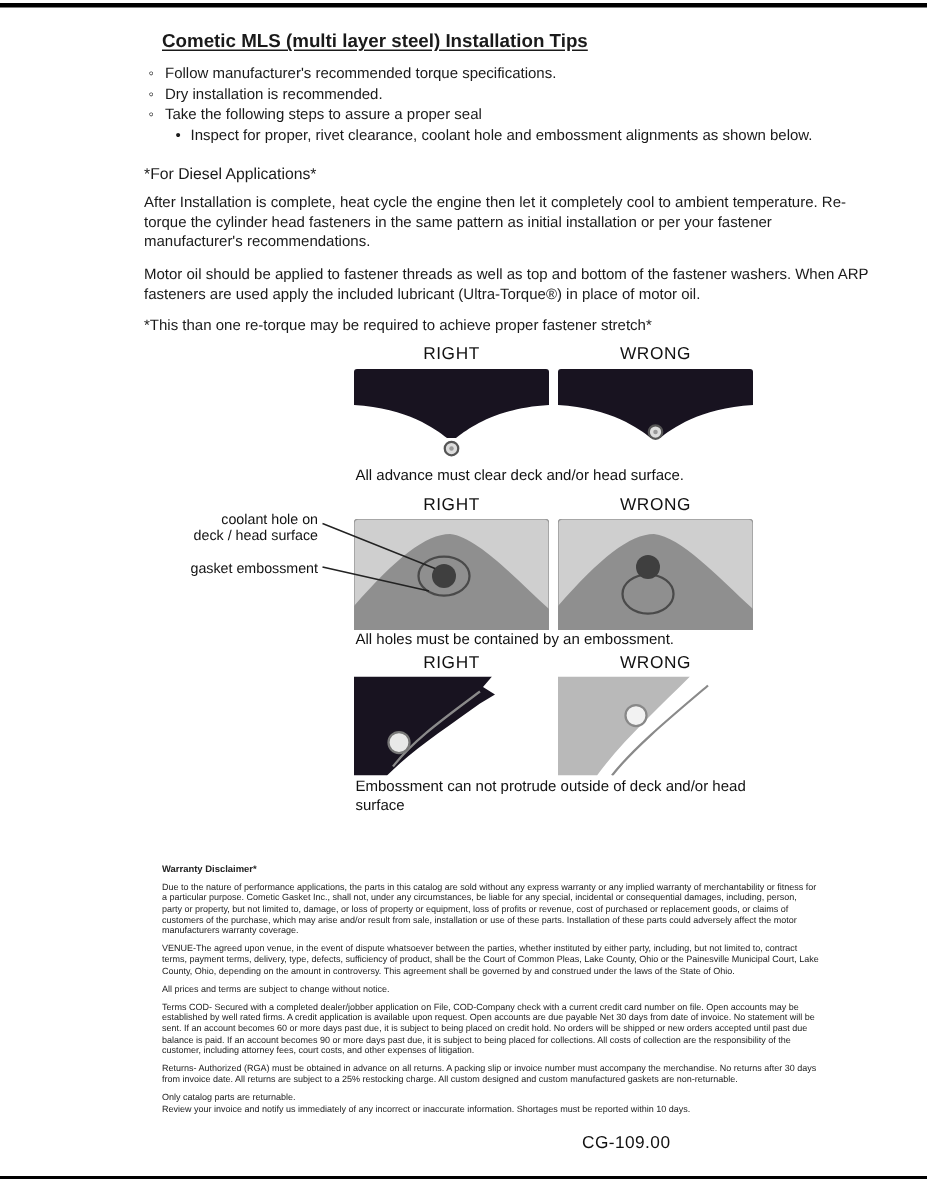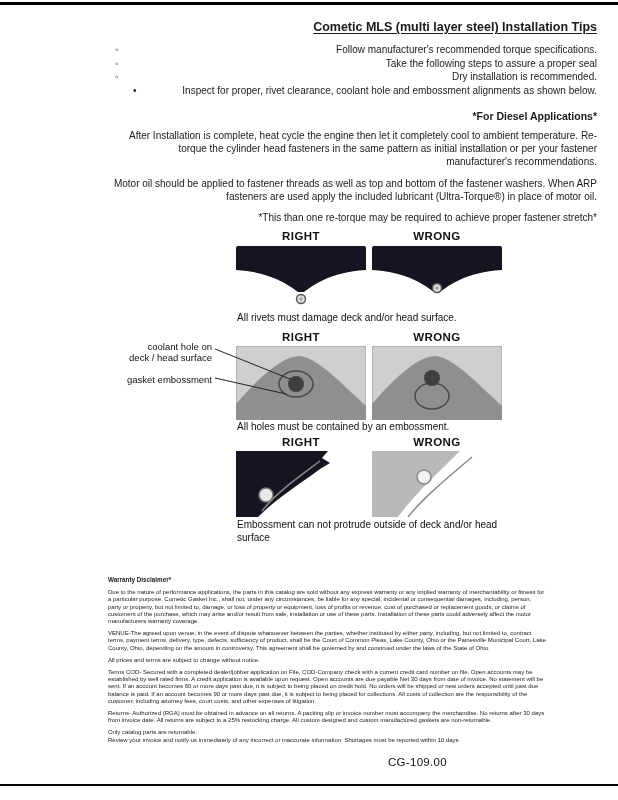--- a/index.html
+++ b/index.html
@@ -5,36 +5,36 @@
   * { margin:0; padding:0; box-sizing:border-box; }
   html,body { background:#e9e9e9; }
   .page {
     position:relative; width:618px; height:800px; margin:0 auto;
     background:#ffffff; overflow:hidden;
     font-family:"Liberation Sans","DejaVu Sans",sans-serif; color:#1a1a1a;
   }
   .rule-top { position:absolute; top:2px; left:0; width:618px; height:3px; background:#000; }
   .rule-bottom { position:absolute; top:784px; left:0; width:618px; height:2px; background:#000; }
 
-  .content { position:absolute; top:20px; left:112px; width:485px;text-align:right; }
+  .content { position:absolute; top:20px; left:96px; width:485px; }
   .title { font-size:12.5px; font-weight:bold; text-decoration:underline; text-underline-offset:2px; margin:0 0 9px 12px; }
   ul.tips { list-style:none; font-size:10px; line-height:13.5px; }
   ul.tips > li { position:relative; padding-left:14px; }
   ul.tips > li::before { content:"\25E6"; position:absolute; left:3px; top:0; }
   ul.subtips { list-style:none; font-size:10px; line-height:13.5px; }
   ul.subtips > li { position:relative; padding-left:13px; margin-left:18px; }
   ul.subtips > li::before { content:"\2022"; position:absolute; left:3px; top:0; }
 
-  .diesel-heading { font-size:10.5px; font-weight:bold; margin:13px 0 7px 0; }
+  .diesel-heading { font-size:10.5px; font-weight:normal; margin:13px 0 7px 0; }
   .para { font-size:10px; line-height:13px; margin-bottom:9px; }
   .note { font-size:10px; margin-top:2px; }
 
   
   .dblock { position:absolute; top:228px; left:0; width:618px; height:332px; }
-  .dh { position:absolute; width:130px; text-align:center; font-size:11.5px; letter-spacing:0.4px; color:#111;font-weight:bold; }
+  .dh { position:absolute; width:130px; text-align:center; font-size:11.5px; letter-spacing:0.4px; color:#111; }
   .dimg { position:absolute; line-height:0; }
   .dimg svg { display:block; }
   .dcap { position:absolute; font-size:10px; line-height:12.5px; color:#111; }
   #h1r{left:236px;top:2px}   #h1w{left:372px;top:2px}
   #i1r{left:236px;top:18px}  #i1w{left:372px;top:18px}
   #c1 {left:237px;top:84px}
   #h2r{left:236px;top:103px} #h2w{left:372px;top:103px}
   #i2r{left:236px;top:118px} #i2w{left:372px;top:118px}
   #c2 {left:237px;top:193px}
   #h3r{left:236px;top:208px} #h3w{left:372px;top:208px}
@@ -57,22 +57,22 @@
 <body>
 
 <div class="page">
   <div class="rule-top"></div>
 
   <div class="content">
     <h1 class="title">Cometic MLS (multi layer steel) Installation Tips</h1>
 
     <ul class="tips">
       <li><span>Follow manufacturer's recommended torque specifications.</span></li>
+      <li><span>Dry installation is recommended.</span></li>
       <li><span>Take the following steps to assure a proper seal</span></li>
-      <li><span>Dry installation is recommended.</span></li>
     </ul>
     <ul class="subtips">
       <li><span>Inspect for proper, rivet clearance, coolant hole and embossment alignments as shown below.</span></li>
     </ul>
 
     <div class="diesel-heading">*For Diesel Applications*</div>
     <p class="para">After Installation is complete, heat cycle the engine then let it completely cool to ambient temperature. Re-torque the cylinder head fasteners in the same pattern as initial installation or per your fastener manufacturer's recommendations.</p>
     <p class="para">Motor oil should be applied to fastener threads as well as top and bottom of the fastener washers. When ARP fasteners are used apply the included lubricant (Ultra-Torque®) in place of motor oil.</p>
     <p class="note">*This than one re-torque may be required to achieve proper fastener stretch*</p>
   </div>
@@ -90,21 +90,21 @@
       </svg>
     </div>
     <div class="dimg" id="i1w">
       <svg width="130" height="62" viewBox="0 0 130 62">
         <rect width="130" height="62" rx="2" fill="#181320"></rect>
         <path d="M0,62 L0,24 C36,26 54,40 62,46 L68,46 C76,40 94,26 130,24 L130,62 Z" fill="#ffffff"></path>
         <circle cx="65" cy="42" r="4.5" fill="#dddddd" stroke="#555555" stroke-width="1.5"></circle>
         <circle cx="65" cy="42" r="1.5" fill="#999999"></circle>
       </svg>
     </div>
-    <div class="dcap" id="c1">All rivets must damage deck and/or head surface.</div>
+    <div class="dcap" id="c1">All advance must clear deck and/or head surface.</div>
 
     <div class="dh" id="h2r">RIGHT</div>
     <div class="dh" id="h2w">WRONG</div>
     <div class="lab" id="lab1">
       <div>coolant hole on</div>
       <div>deck / head surface</div>
     </div>
     <div class="lab" id="lab2">gasket embossment</div>
     <div class="dimg" id="i2r">
       <svg width="130" height="74" viewBox="0 0 130 74">

